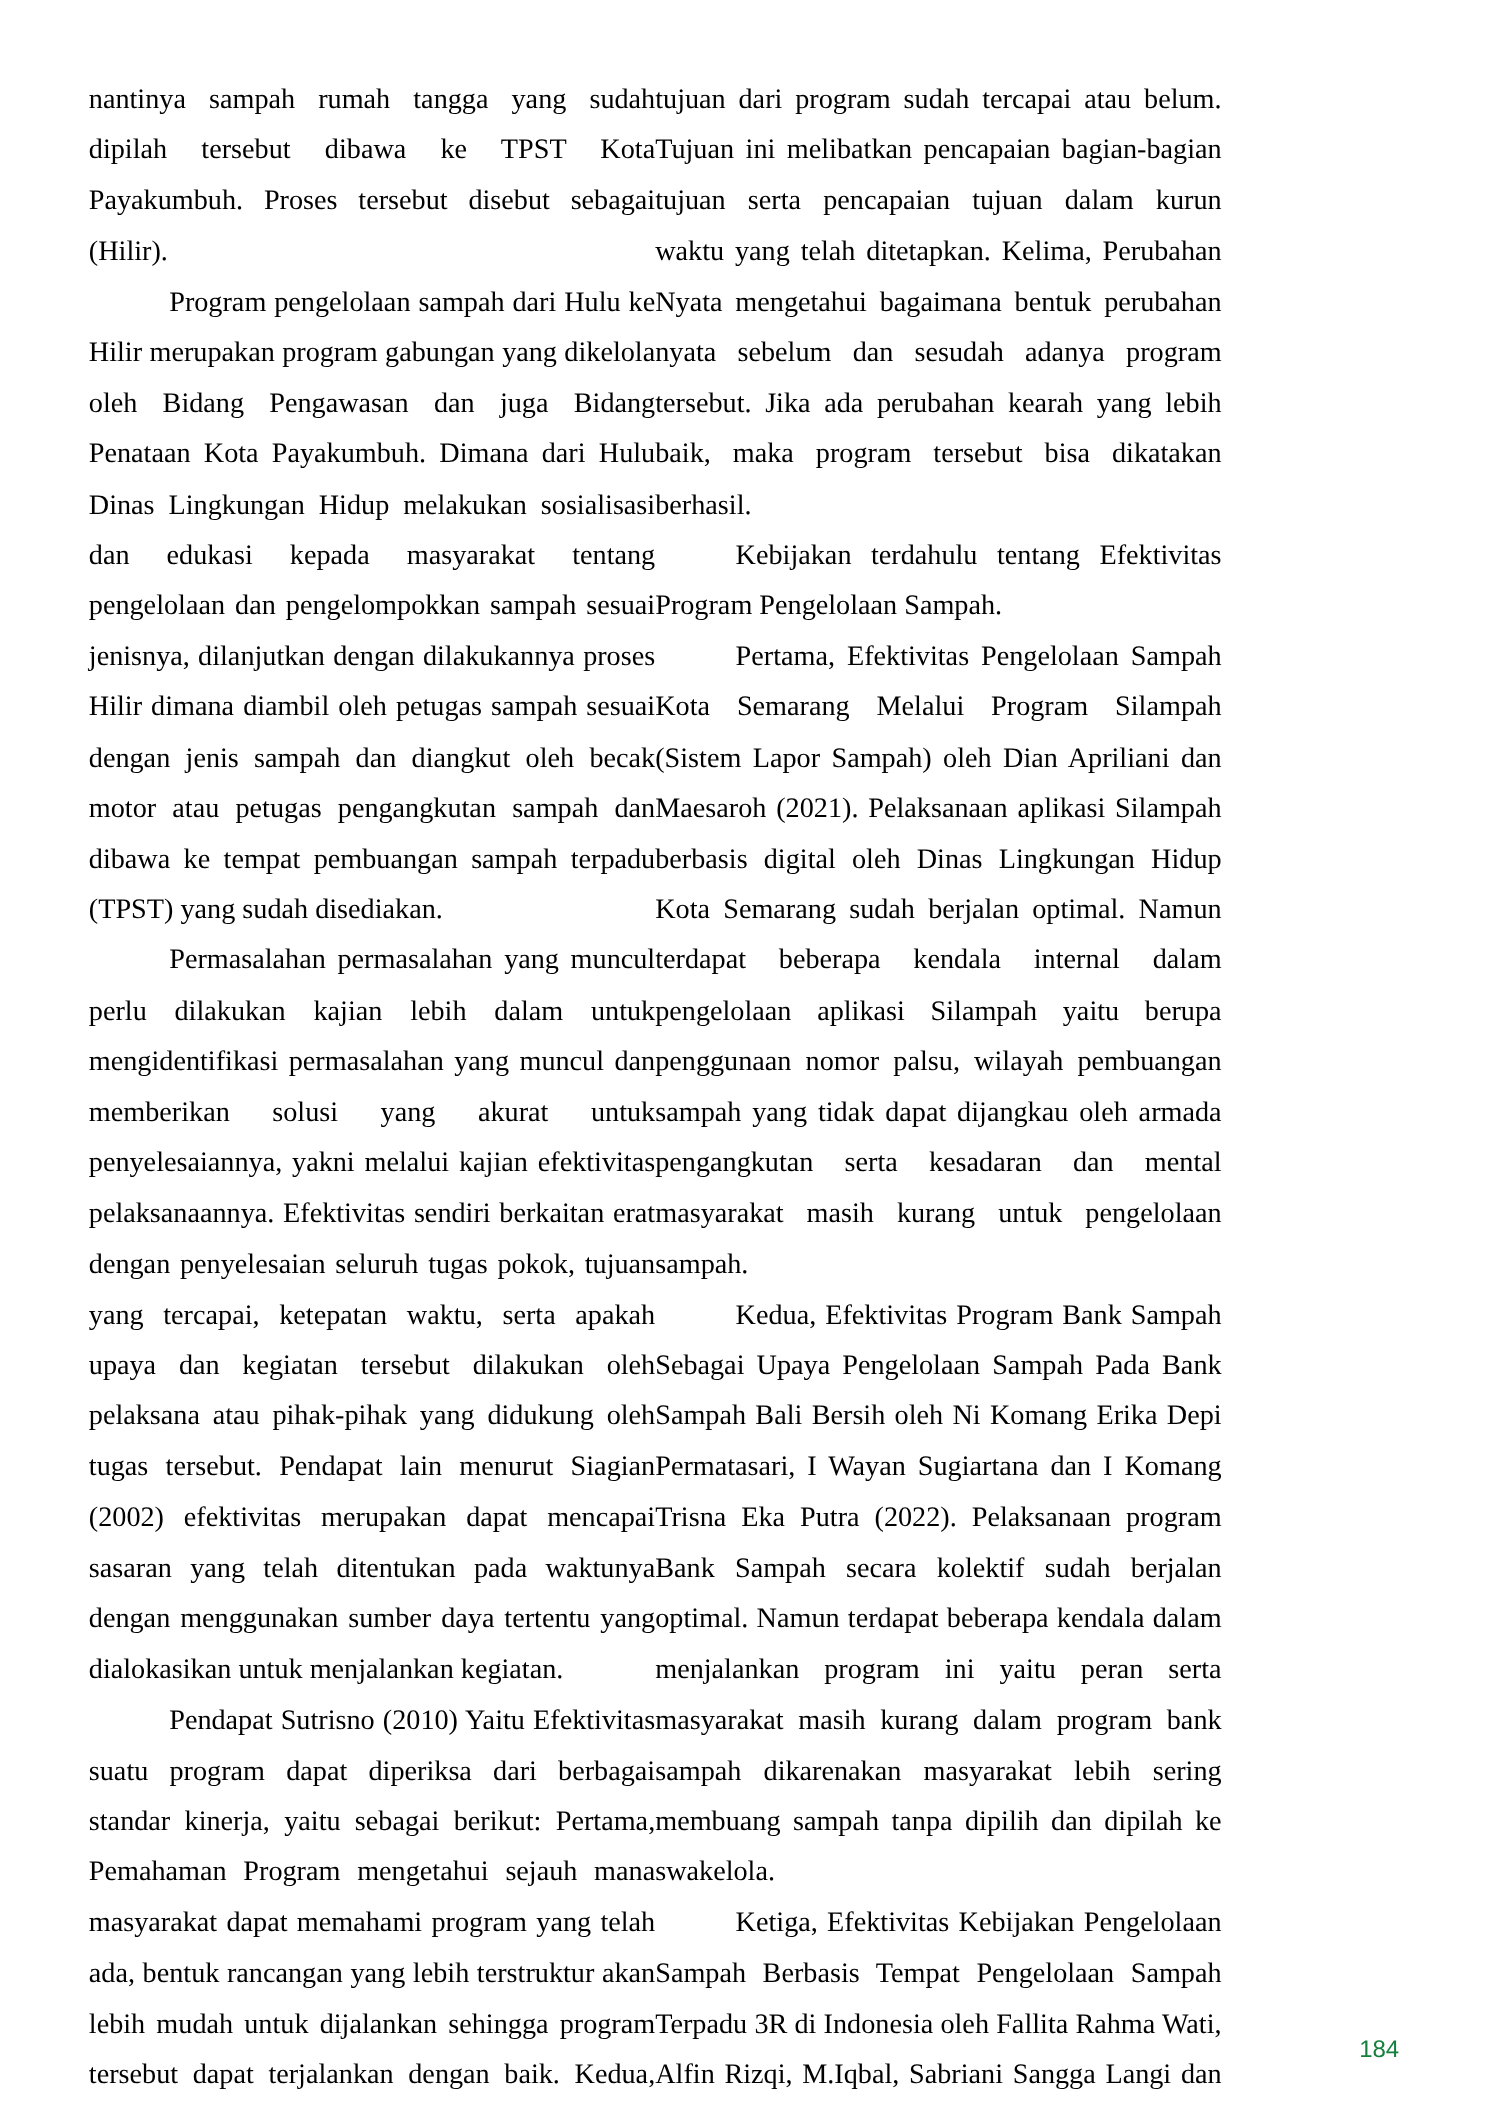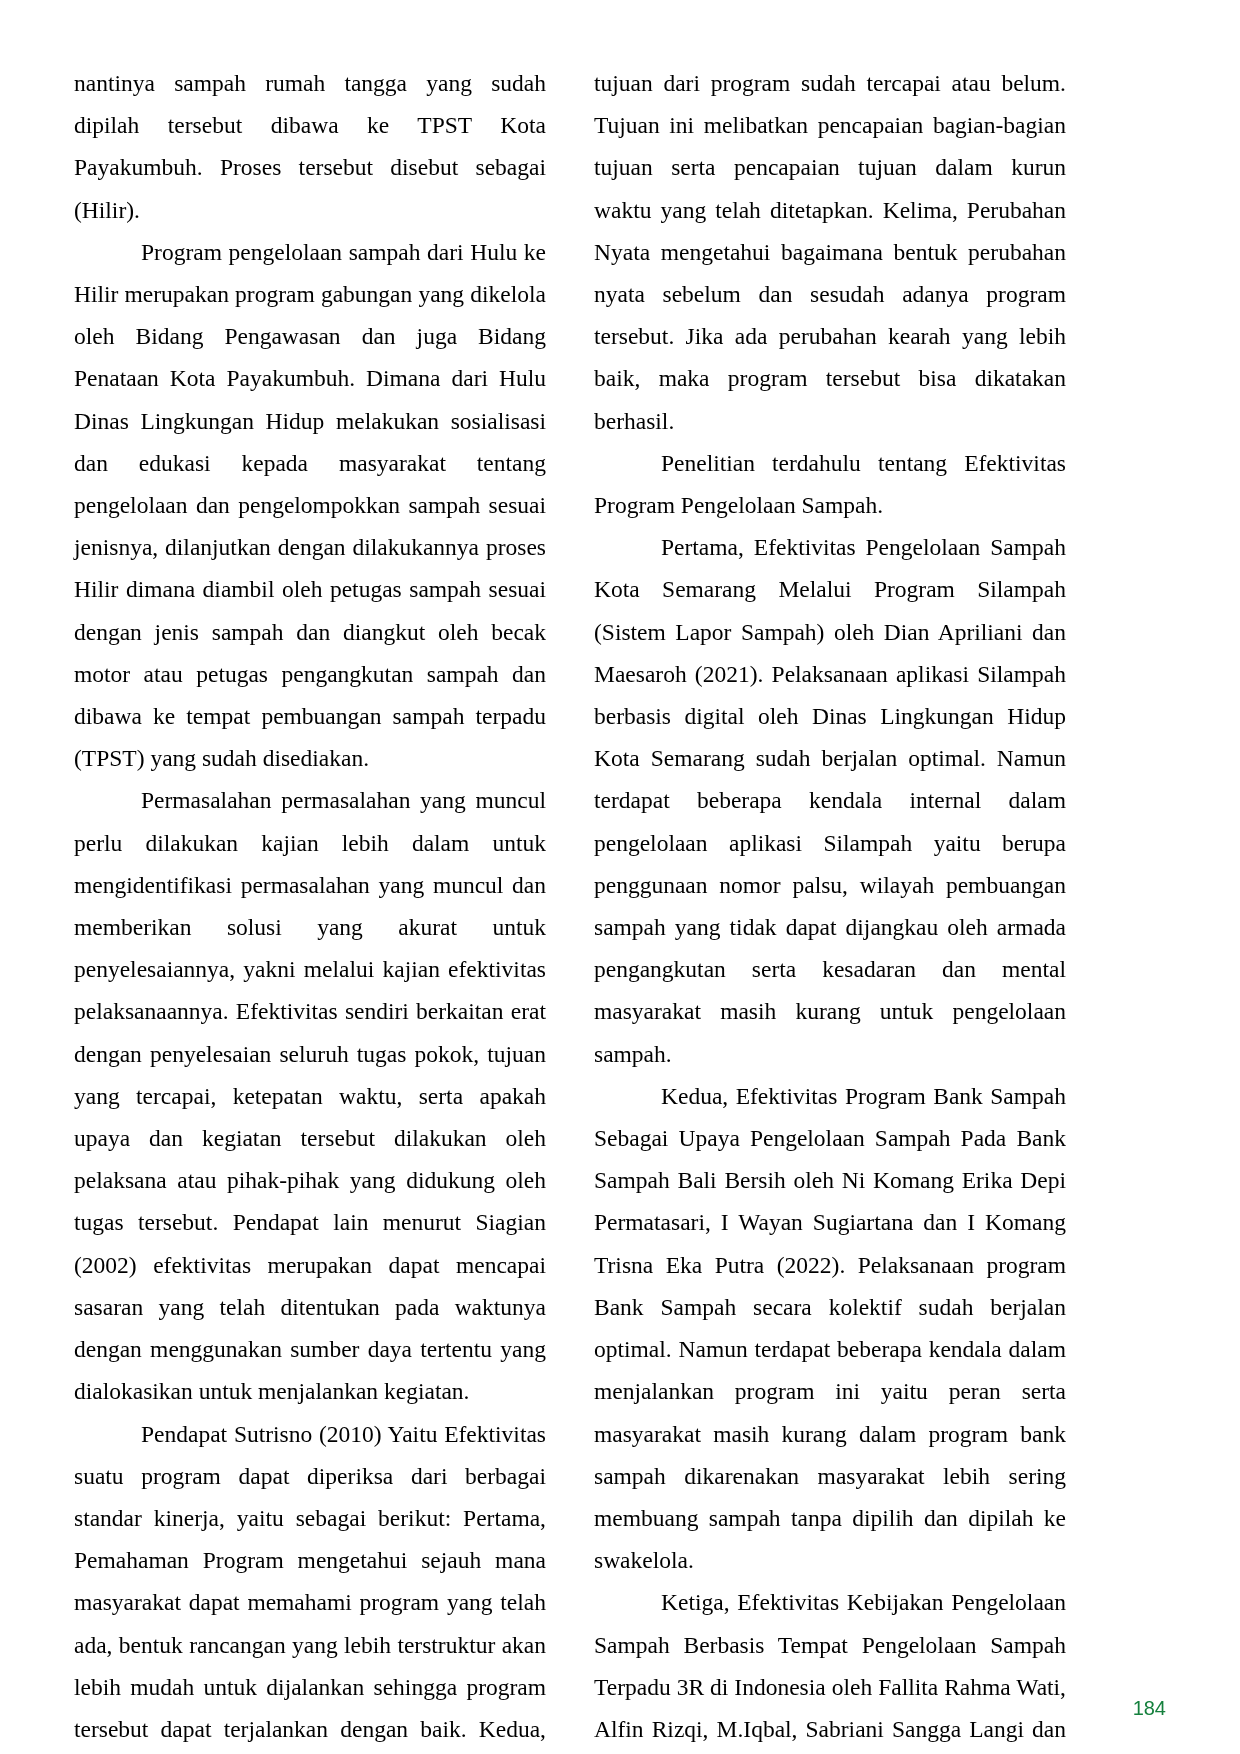--- a/index.html
+++ b/index.html
@@ -14,21 +14,20 @@
     background: #ffffff;
     box-sizing: border-box;
     padding: 62px 74px 36px 74px;
     font-family: "Liberation Serif", "DejaVu Serif", serif;
     color: #000000;
     overflow: hidden;
   }
   .columns {
     display: flex;
     flex-direction: row;
-    column-gap: 48px;
     height: 1590px;
   }
   .col {
     width: 472px;
     flex: 0 0 472px;
   }
   p.para {
     margin: 0 0 0 0;
     font-size: 23.5px;
     line-height: 42.2px;
@@ -59,21 +58,21 @@
 
     <div class="col">
       <p class="para noindent">nantinya sampah rumah tangga yang sudah dipilah tersebut dibawa ke TPST Kota Payakumbuh. Proses tersebut disebut sebagai (Hilir).</p>
       <p class="para">Program pengelolaan sampah dari Hulu ke Hilir merupakan program gabungan yang dikelola oleh Bidang Pengawasan dan juga Bidang Penataan Kota Payakumbuh. Dimana dari Hulu Dinas Lingkungan Hidup melakukan sosialisasi dan edukasi kepada masyarakat tentang pengelolaan dan pengelompokkan sampah sesuai jenisnya, dilanjutkan dengan dilakukannya proses Hilir dimana diambil oleh petugas sampah sesuai dengan jenis sampah dan diangkut oleh becak motor atau petugas pengangkutan sampah dan dibawa ke tempat pembuangan sampah terpadu (TPST) yang sudah disediakan.</p>
       <p class="para">Permasalahan permasalahan yang muncul perlu dilakukan kajian lebih dalam untuk mengidentifikasi permasalahan yang muncul dan memberikan solusi yang akurat untuk penyelesaiannya, yakni melalui kajian efektivitas pelaksanaannya. Efektivitas sendiri berkaitan erat dengan penyelesaian seluruh tugas pokok, tujuan yang tercapai, ketepatan waktu, serta apakah upaya dan kegiatan tersebut dilakukan oleh pelaksana atau pihak-pihak yang didukung oleh tugas tersebut. Pendapat lain menurut Siagian (2002) efektivitas merupakan dapat mencapai sasaran yang telah ditentukan pada waktunya dengan menggunakan sumber daya tertentu yang dialokasikan untuk menjalankan kegiatan.</p>
       <p class="para">Pendapat Sutrisno (2010) Yaitu Efektivitas suatu program dapat diperiksa dari berbagai standar kinerja, yaitu sebagai berikut: Pertama, Pemahaman Program mengetahui sejauh mana masyarakat dapat memahami program yang telah ada, bentuk rancangan yang lebih terstruktur akan lebih mudah untuk dijalankan sehingga program tersebut dapat terjalankan dengan baik. Kedua, Tepat Sasaran yaitu bagaimana program yang dirancang oleh Dinas kepada kelompok sasaran atau sejauh mana suatu lembaga berhasil merealisasikan sasaran yang hendak dicapai. Ketiga, yaitu Tepat Waktu penggunaan waktu dalam pelaksanaan program harus sesuai dengan jadwal yang sudah ditetapkan sebelumnya. Dengan waktu yang tepat, program akan berjalan efektif dan efisien. Keempat, Tercapainya Tujuan, dapat mengetahui apakah</p>
     </div>
 
     <div class="col">
       <p class="para noindent">tujuan dari program sudah tercapai atau belum. Tujuan ini melibatkan pencapaian bagian-bagian tujuan serta pencapaian tujuan dalam kurun waktu yang telah ditetapkan. Kelima, Perubahan Nyata mengetahui bagaimana bentuk perubahan nyata sebelum dan sesudah adanya program tersebut. Jika ada perubahan kearah yang lebih baik, maka program tersebut bisa dikatakan berhasil.</p>
-      <p class="para">Penelitian terdahulu tentang Efektivitas Program Pengelolaan Sampah.</p>
+      <p class="para">Kebijakan terdahulu tentang Efektivitas Program Pengelolaan Sampah.</p>
       <p class="para">Pertama, Efektivitas Pengelolaan Sampah Kota Semarang Melalui Program Silampah (Sistem Lapor Sampah) oleh Dian Apriliani dan Maesaroh (2021). Pelaksanaan aplikasi Silampah berbasis digital oleh Dinas Lingkungan Hidup Kota Semarang sudah berjalan optimal. Namun terdapat beberapa kendala internal dalam pengelolaan aplikasi Silampah yaitu berupa penggunaan nomor palsu, wilayah pembuangan sampah yang tidak dapat dijangkau oleh armada pengangkutan serta kesadaran dan mental masyarakat masih kurang untuk pengelolaan sampah.</p>
       <p class="para">Kedua, Efektivitas Program Bank Sampah Sebagai Upaya Pengelolaan Sampah Pada Bank Sampah Bali Bersih oleh Ni Komang Erika Depi Permatasari, I Wayan Sugiartana dan I Komang Trisna Eka Putra (2022). Pelaksanaan program Bank Sampah secara kolektif sudah berjalan optimal. Namun terdapat beberapa kendala dalam menjalankan program ini yaitu peran serta masyarakat masih kurang dalam program bank sampah dikarenakan masyarakat lebih sering membuang sampah tanpa dipilih dan dipilah ke swakelola.</p>
       <p class="para">Ketiga, Efektivitas Kebijakan Pengelolaan Sampah Berbasis Tempat Pengelolaan Sampah Terpadu 3R di Indonesia oleh Fallita Rahma Wati, Alfin Rizqi, M.Iqbal, Sabriani Sangga Langi dan Dila Noviza Putri (2021). Kebijakan pengelolaan sampah berbasis TPST 3R yang dijalankan belum optimal. Hal ini disebabkan oleh kepuasan terhadap program tersebut belum maksimal, karena masih banyak masyarakat yang belum memahami 3R sehingga masyarakat belum terlibat aktif dalam pengelolaan sampah serta pengurangan sampah di Indonesia. Berdasarkan observasi di lapangan terdapat beberapa permasalahan yang dihadapi</p>
     </div>
 
   </div>
 
   <div class="page-number">184</div>
 </div>
 

